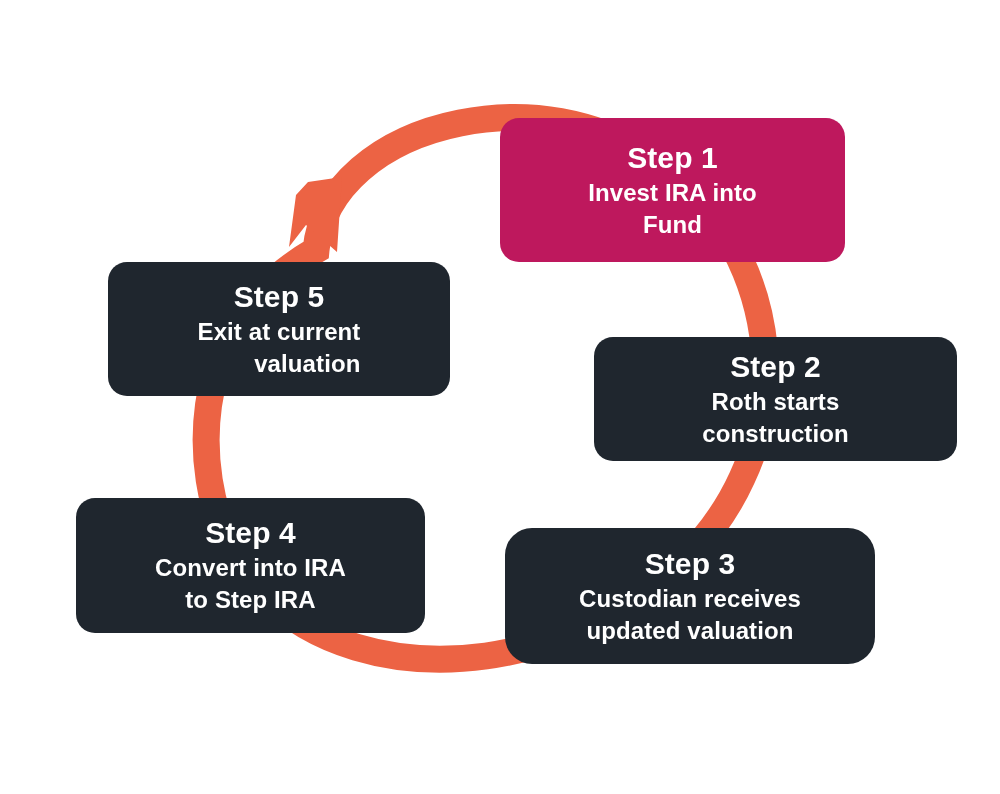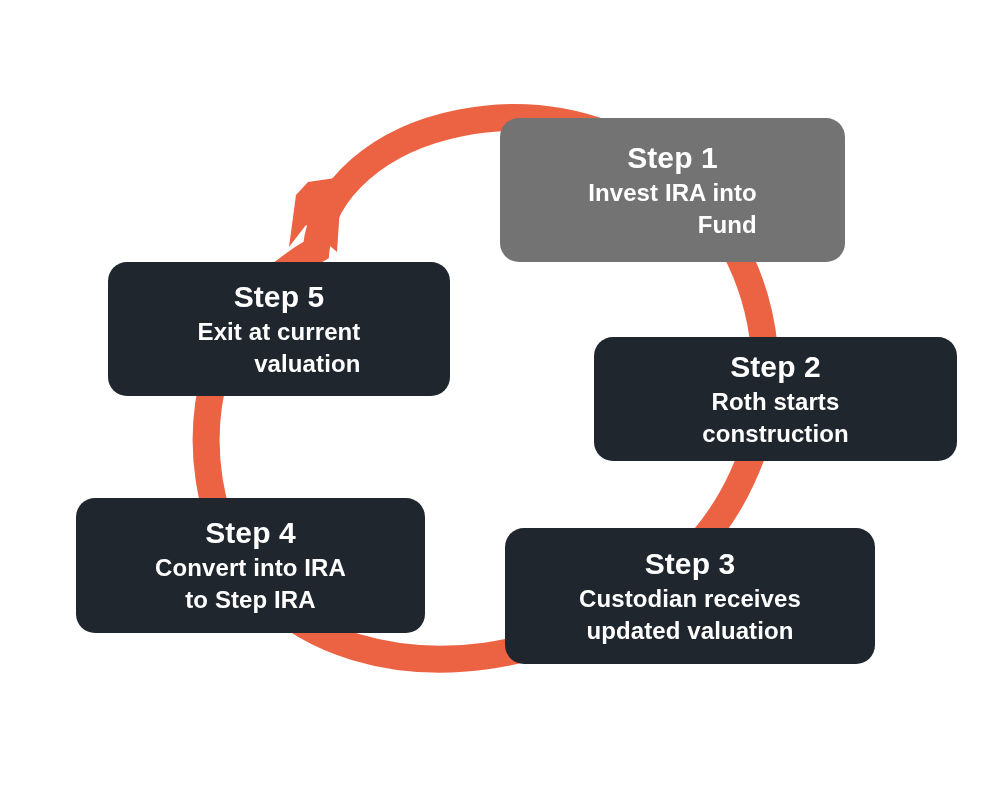--- a/index.html
+++ b/index.html
@@ -83,37 +83,37 @@
     <path id="cycle-arrowhead" d="M 342 177
              L 337 252
              L 306 225
              L 289 247
              L 296 195
              L 308 182 Z" fill="#ec6344"></path>
 
     <path d="M 258 150 L 348 150 L 348 215 L 258 215 Z" fill="#ffffff" opacity="0"></path>
   </svg>
 
-  <div class="step-box" id="box-step-1" style="background: #737373; color: rgb(255, 255, 255); text-align: right;">
+  <div class="step-box" id="box-step-1" style="background: #be185d; color: rgb(255, 255, 255);">
     <div class="step-title">Step 1</div>
     <div class="step-desc">
       <span class="ln">Invest IRA into</span>
       <span class="ln">Fund</span>
     </div>
   </div>
 
   <div class="step-box" id="box-step-2" style="background: rgb(31, 38, 46); color: rgb(255, 255, 255);">
     <div class="step-title">Step 2</div>
     <div class="step-desc">
       <span class="ln">Roth starts</span>
       <span class="ln">construction</span>
     </div>
   </div>
 
-  <div class="step-box" id="box-step-3" style="background: rgb(31, 38, 46); color: rgb(255, 255, 255);">
+  <div class="step-box" id="box-step-3" style="background: rgb(31, 38, 46); color: rgb(255, 255, 255); border-radius: 27px;">
     <div class="step-title">Step 3</div>
     <div class="step-desc">
       <span class="ln">Custodian receives</span>
       <span class="ln">updated valuation</span>
     </div>
   </div>
 
   <div class="step-box" id="box-step-4" style="background: rgb(31, 38, 46); color: rgb(255, 255, 255);">
     <div class="step-title">Step 4</div>
     <div class="step-desc">

